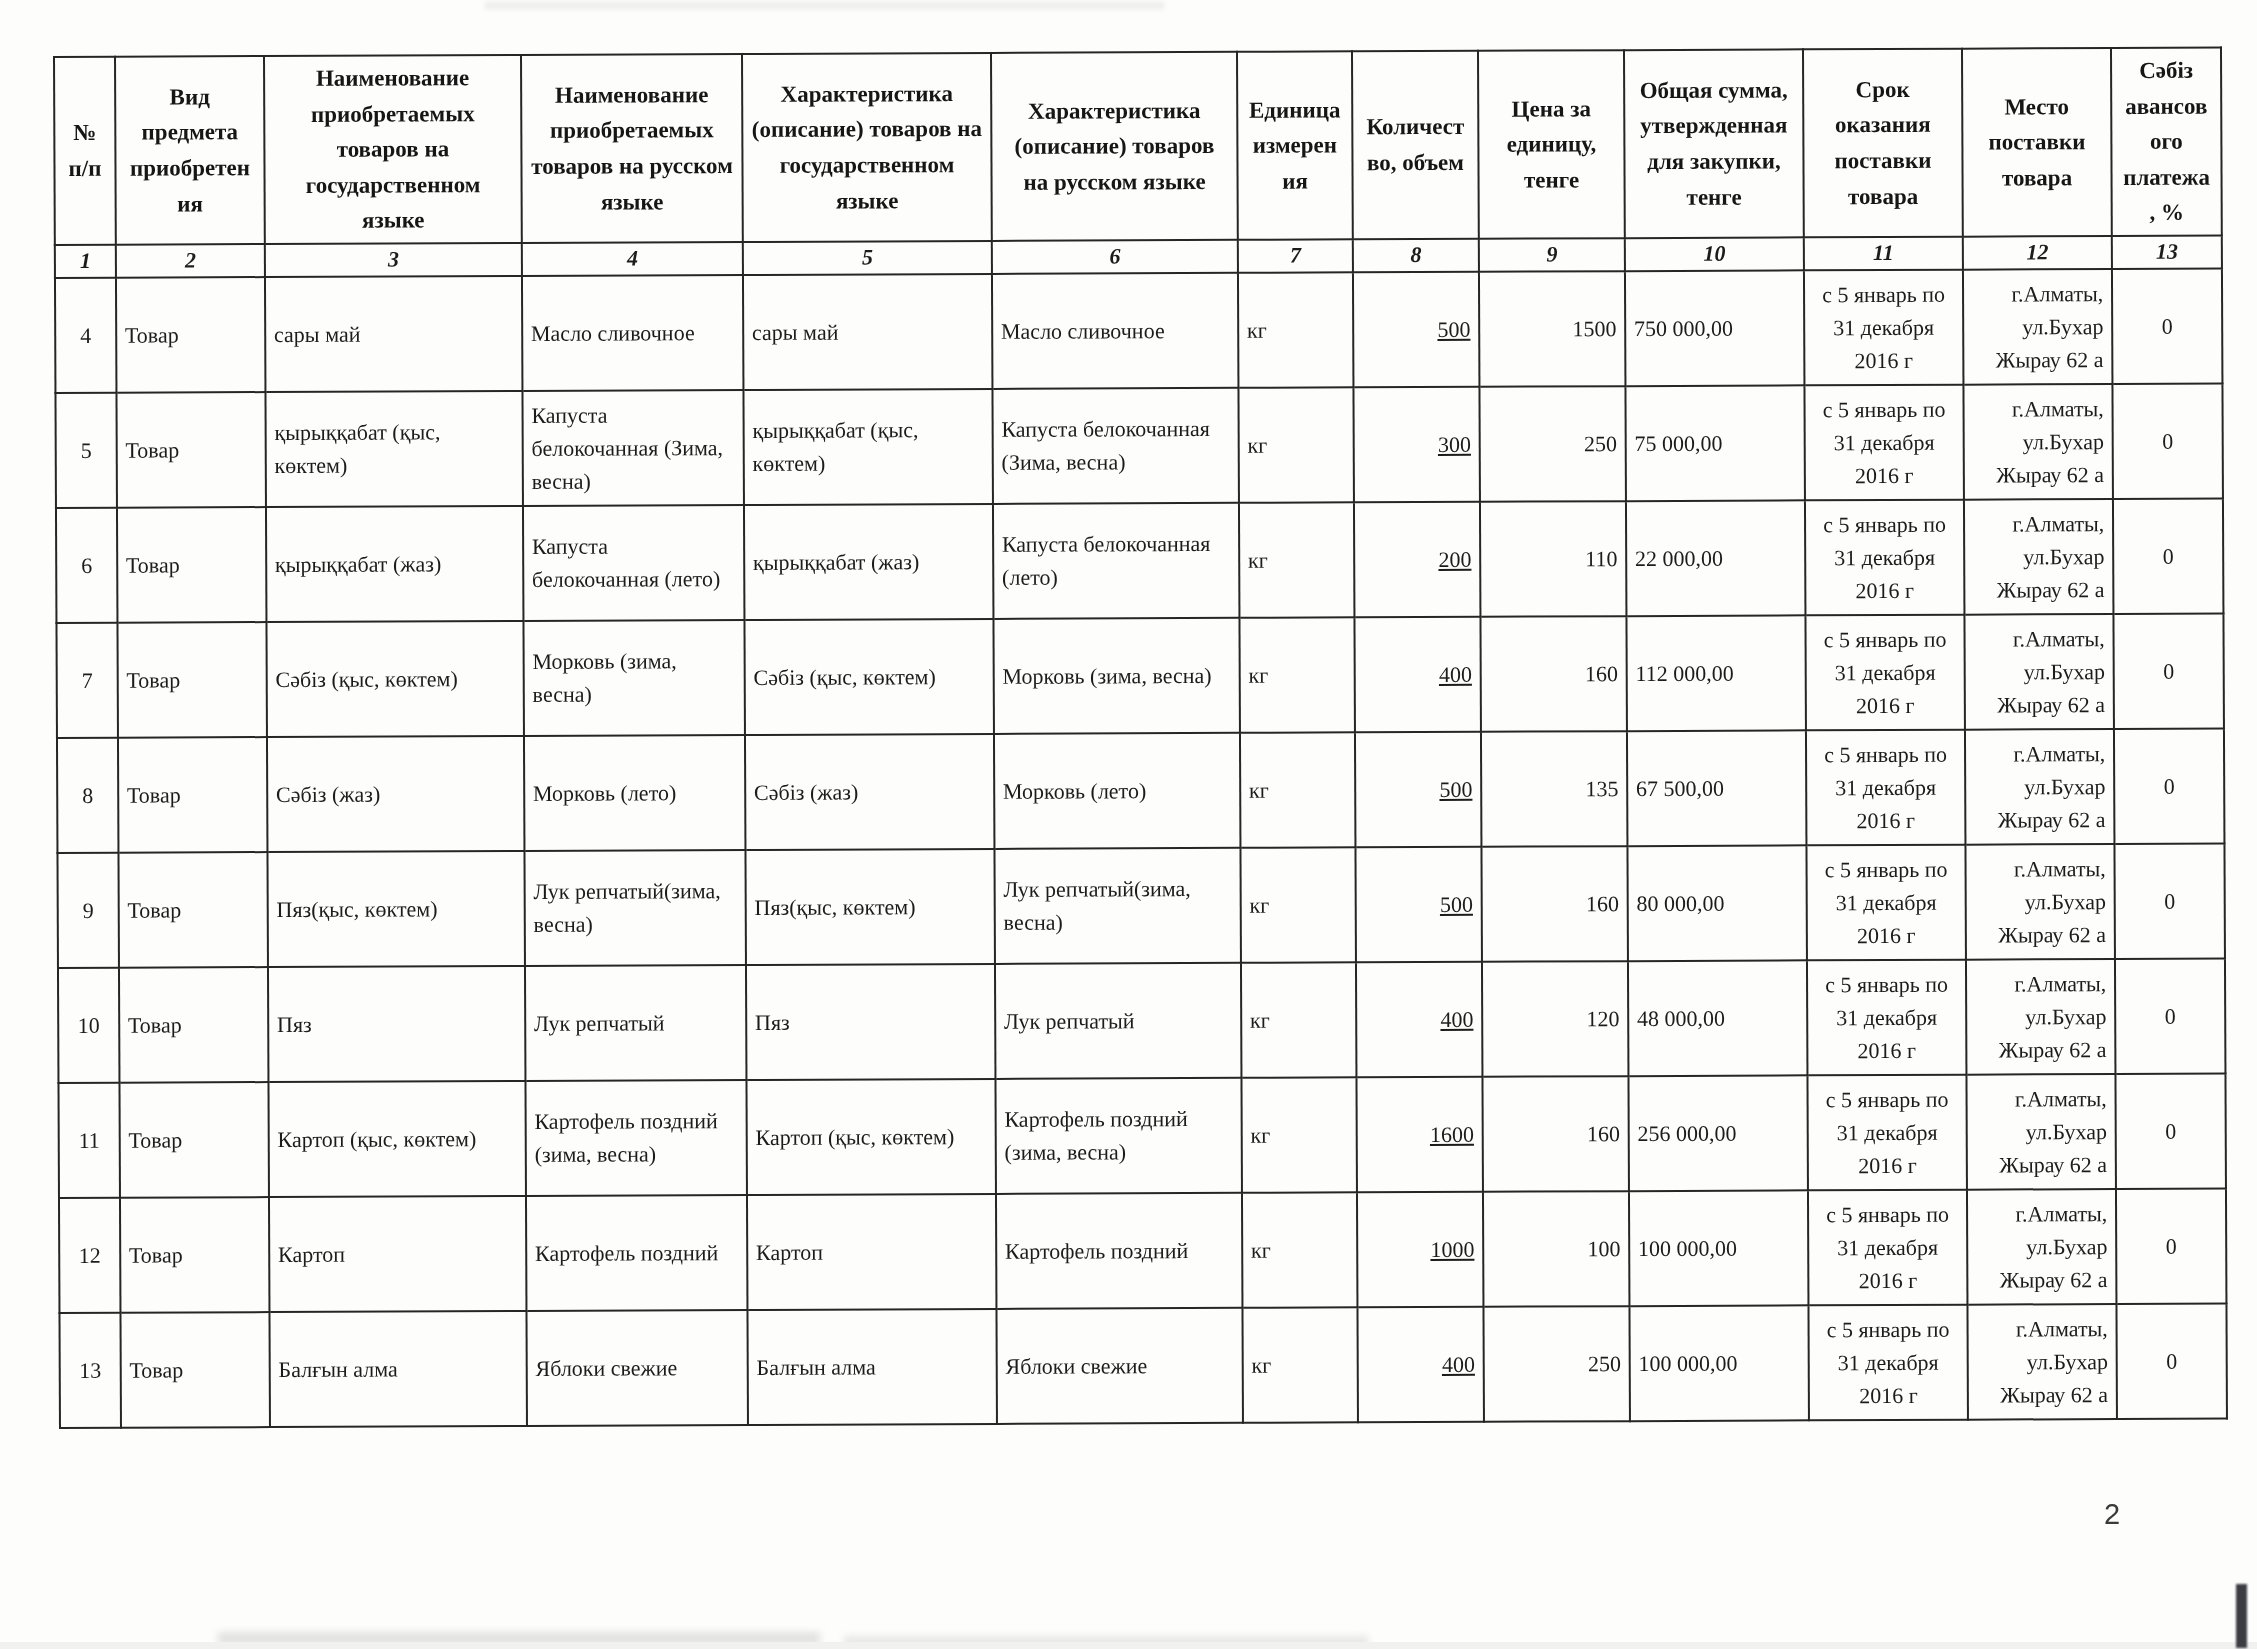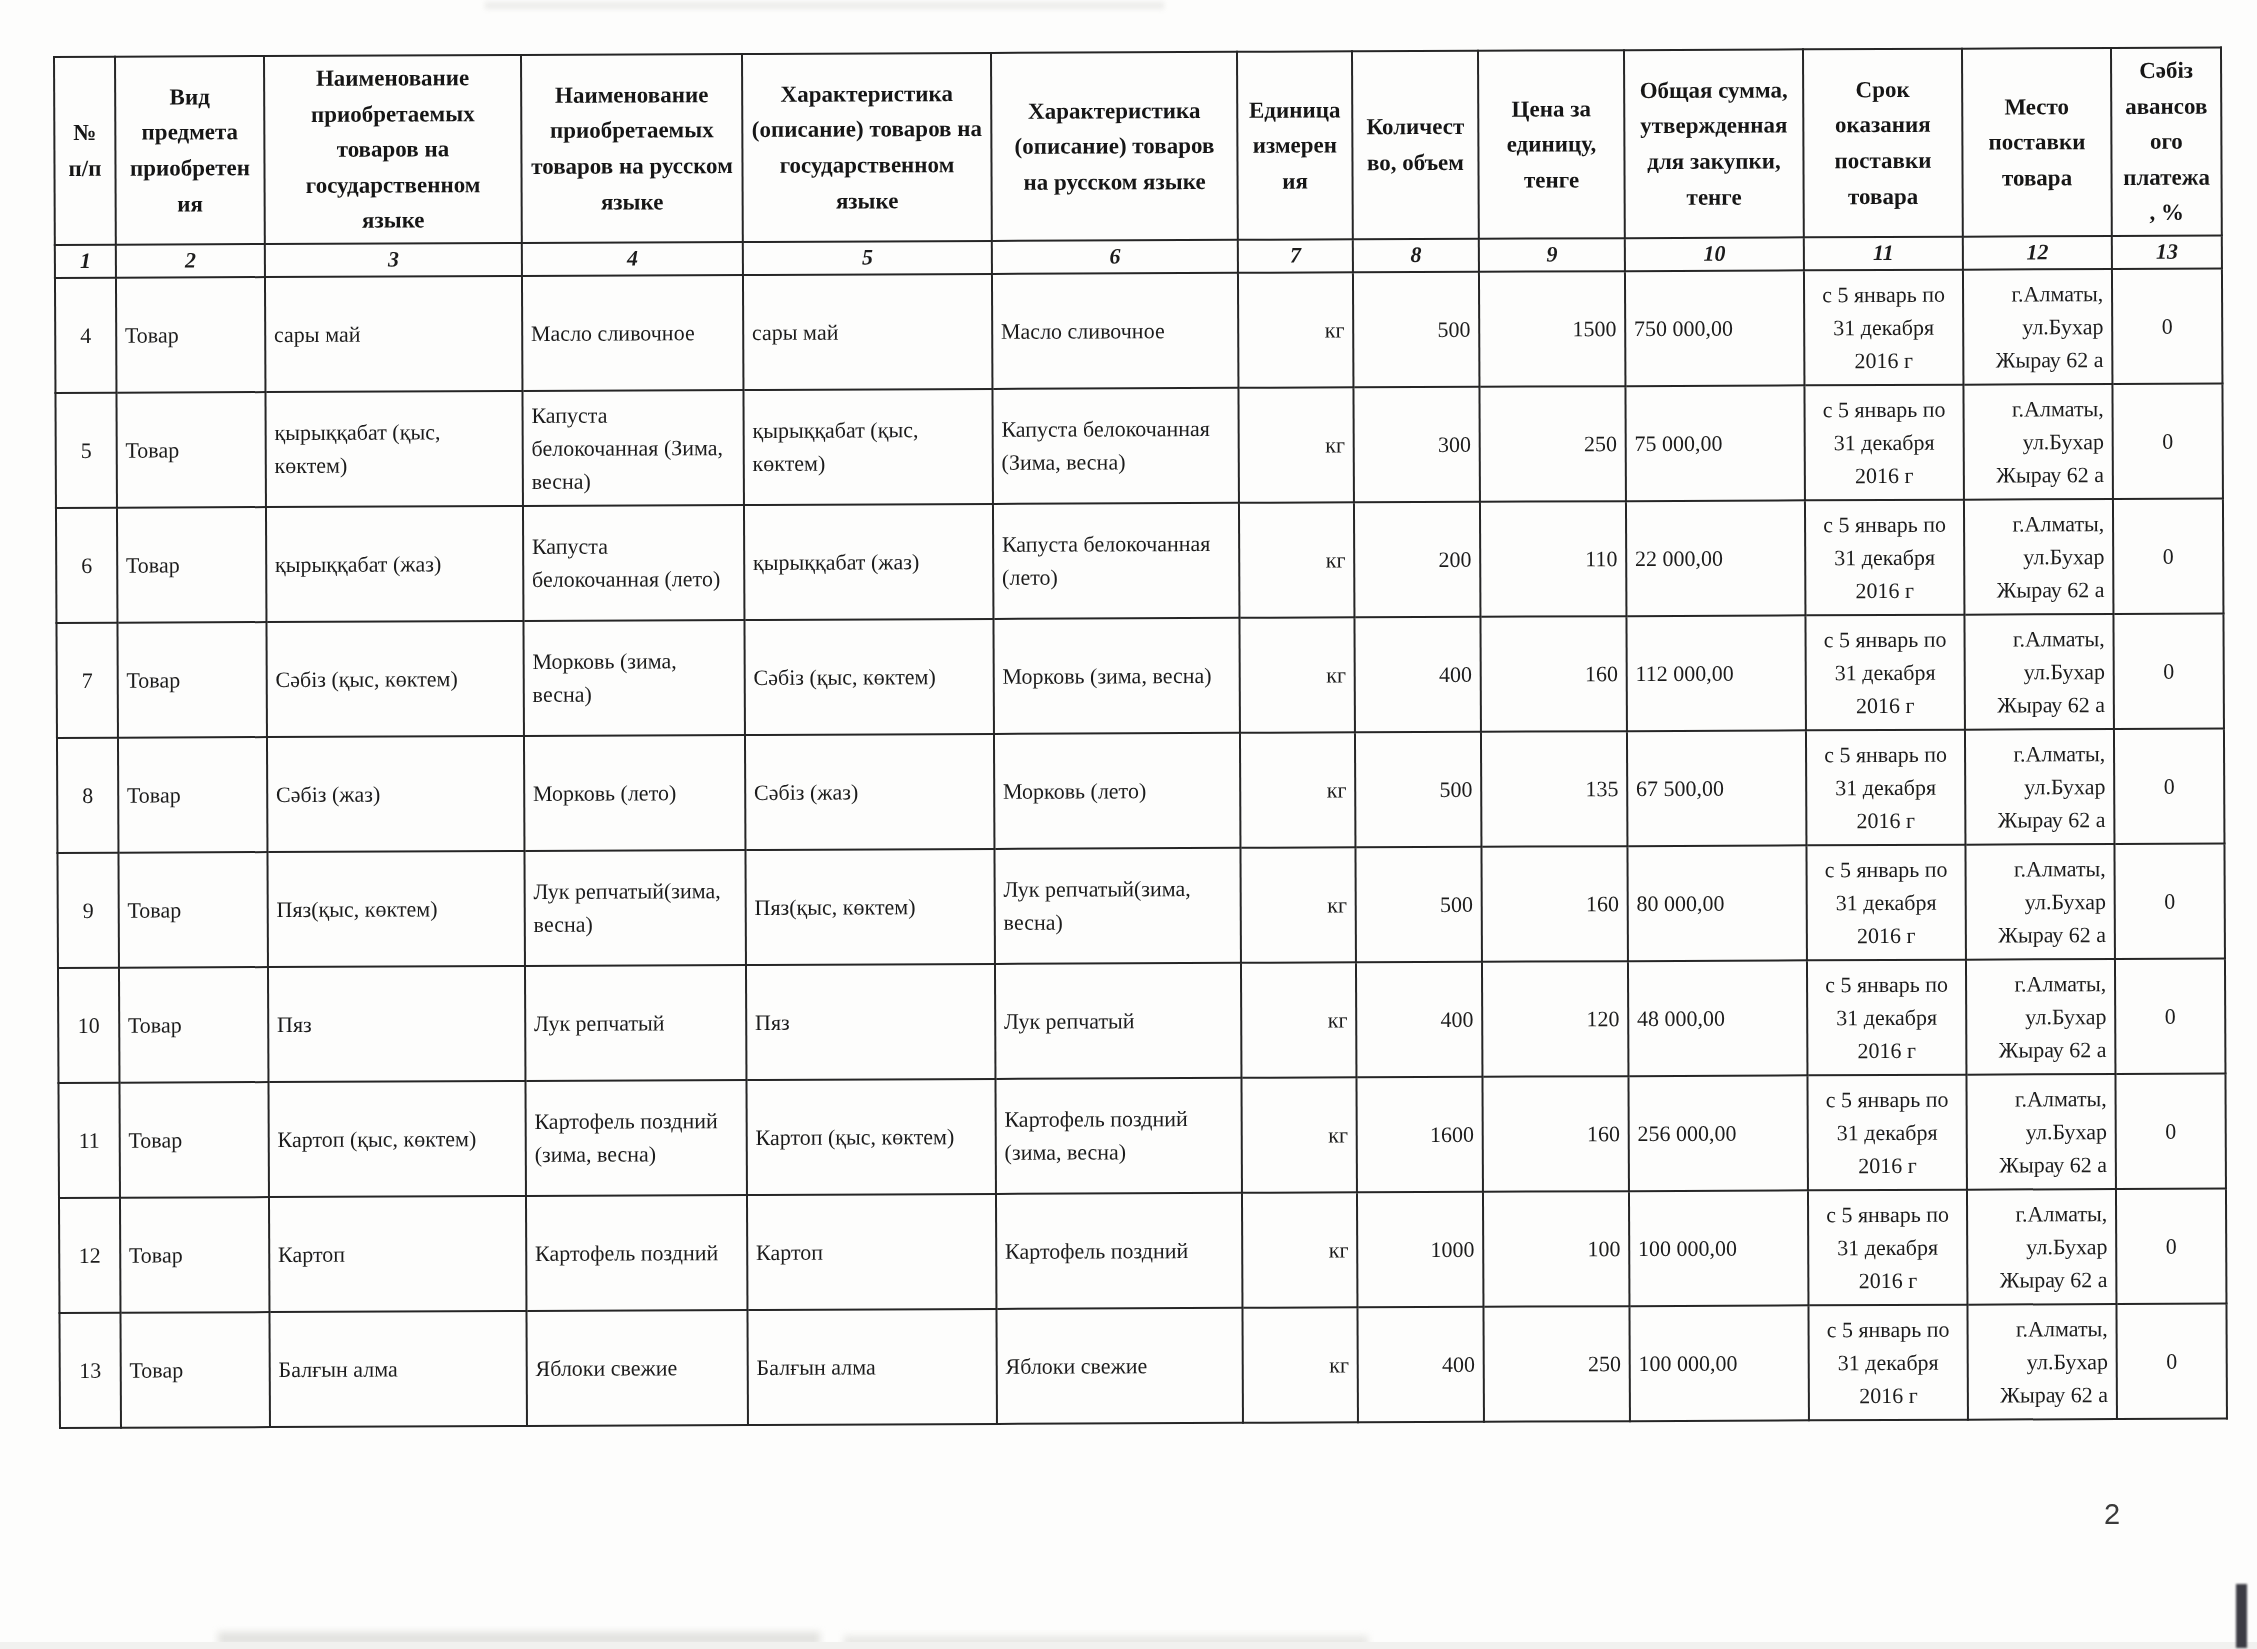--- a/index.html
+++ b/index.html
@@ -61,22 +61,22 @@
     height: 115px;
     font-size: 22px;
     line-height: 1.5;
     padding: 3.9px 7.8px;
     vertical-align: middle;
     overflow-wrap: anywhere;
   }
   td.c-rownum  { text-align: center; vertical-align: top; padding-top: 1.9px; padding-right: 9.7px; }
   td.c-type    { text-align: left; }
   td.c-name-kz, td.c-name-ru, td.c-desc-kz, td.c-desc-ru { text-align: left; }
-  td.c-unit    { text-align: right; padding-left: 4.9px; }
-  td.c-qty     { text-align: right; padding-right: 3.9px; }
+  td.c-unit    { text-align: left; padding-left: 4.9px; }
+  td.c-qty     { text-align: right; padding-right: 3.9px; text-decoration: underline; }
   td.c-price   { text-align: right; padding-right: 3.9px; }
   td.c-total   { }
   td.c-term    { text-align: center; padding: 3.9px 9.7px; border-radius: 13px; }
   td.c-place   { text-align: right; padding: 3.9px 9.7px; }
   td.c-advance { text-align: center; }
 
   .page-number {
     position: absolute;
     left: 2104px;
     top: 1498px;

